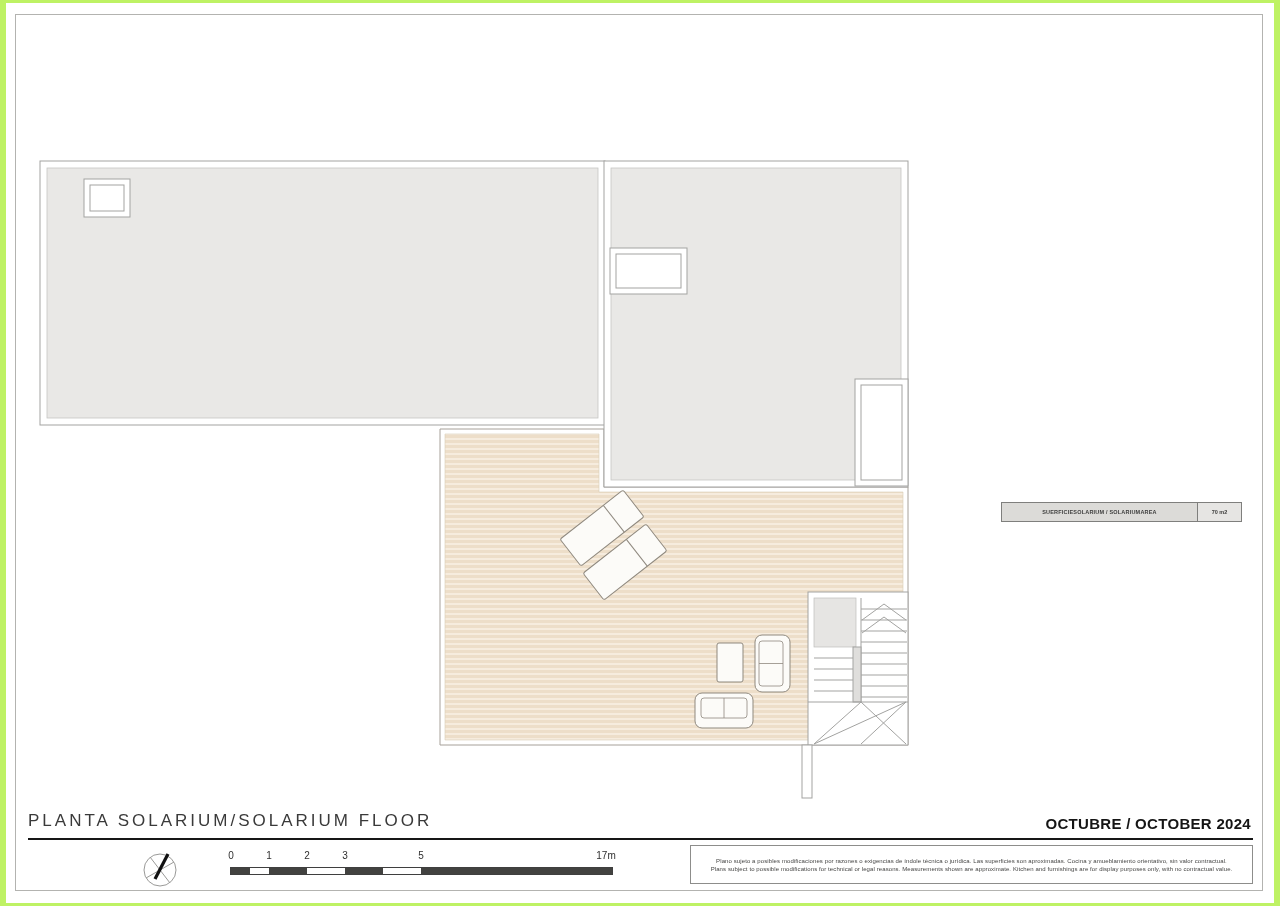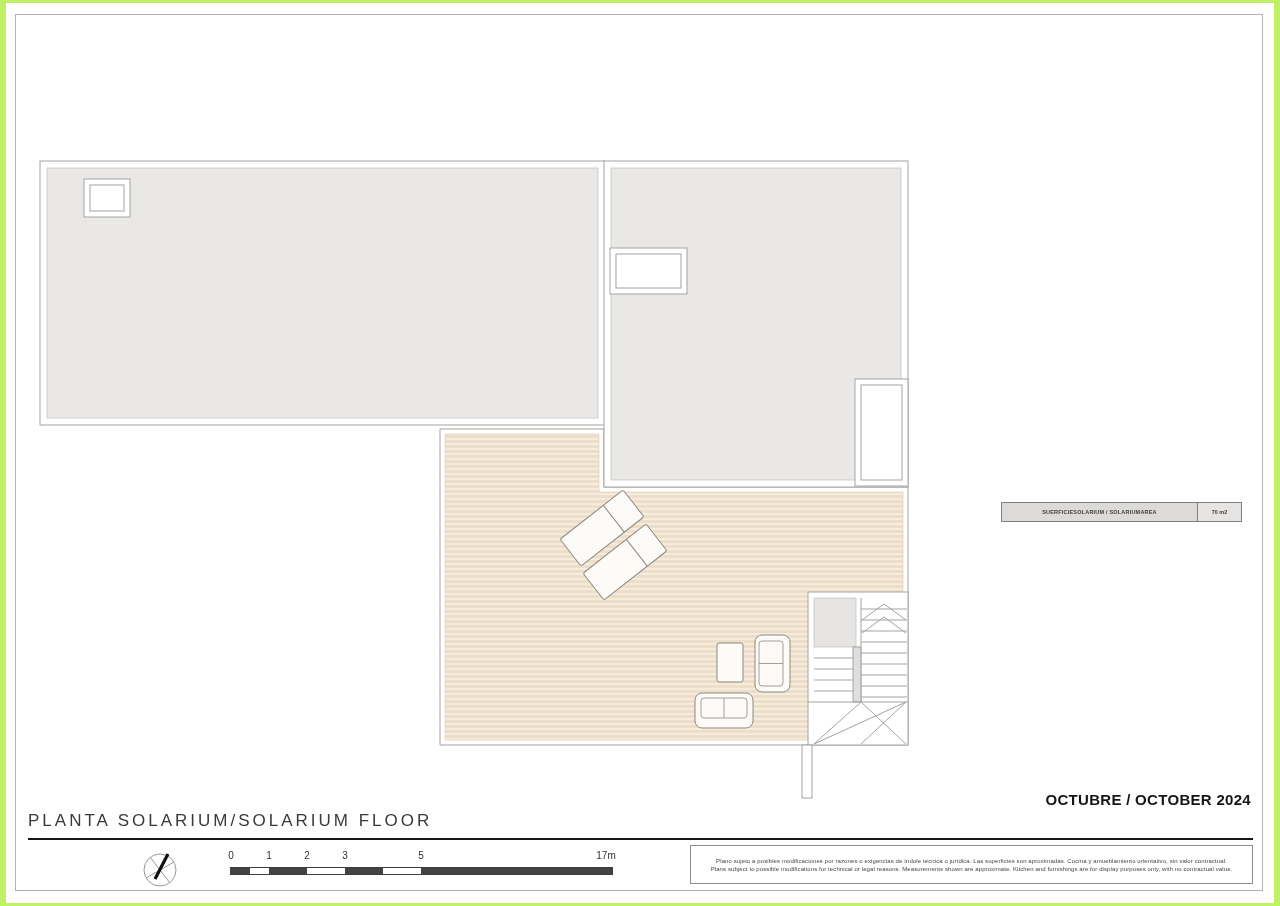--- a/index.html
+++ b/index.html
@@ -4,21 +4,21 @@
 <style>
   html,body{margin:0;padding:0;background:#e7e6e4;}
   .screen{position:relative;width:1280px;height:906px;background:#bef264;overflow:hidden;
           font-family:"Liberation Sans",sans-serif;}
   .sheet{position:absolute;left:6px;top:3px;width:1268px;height:900px;background:#ffffff;}
   .frame{position:absolute;left:15px;top:14px;width:1246px;height:875px;border:1px solid #b3b3b0;}
   .plan{position:absolute;left:0;top:0;width:1280px;height:906px;}
 
   .title{position:absolute;left:28px;top:811px;font-size:17px;letter-spacing:3px;
          color:#3a3a3a;white-space:nowrap;}
-  .date{position:absolute;right:29px;top:791px;font-size:15px;font-weight:bold;
+  .date{position:absolute;right:29px;top:815px;font-size:15px;font-weight:bold;
         color:#151515;letter-spacing:.3px;white-space:nowrap;}
   .divider{position:absolute;left:28px;top:838px;width:1225px;height:2px;background:#161616;}
 
   .compass{position:absolute;left:139px;top:848px;}
 
   .scale-bar{position:absolute;left:230px;top:867px;width:383px;height:8px;
              border:1px solid #3f3f3f;box-sizing:border-box;display:flex;background:#fff;}
   .scale-bar .seg{height:100%;}
   .seg.d{background:#424240;}
   .seg.w{background:#ffffff;}

